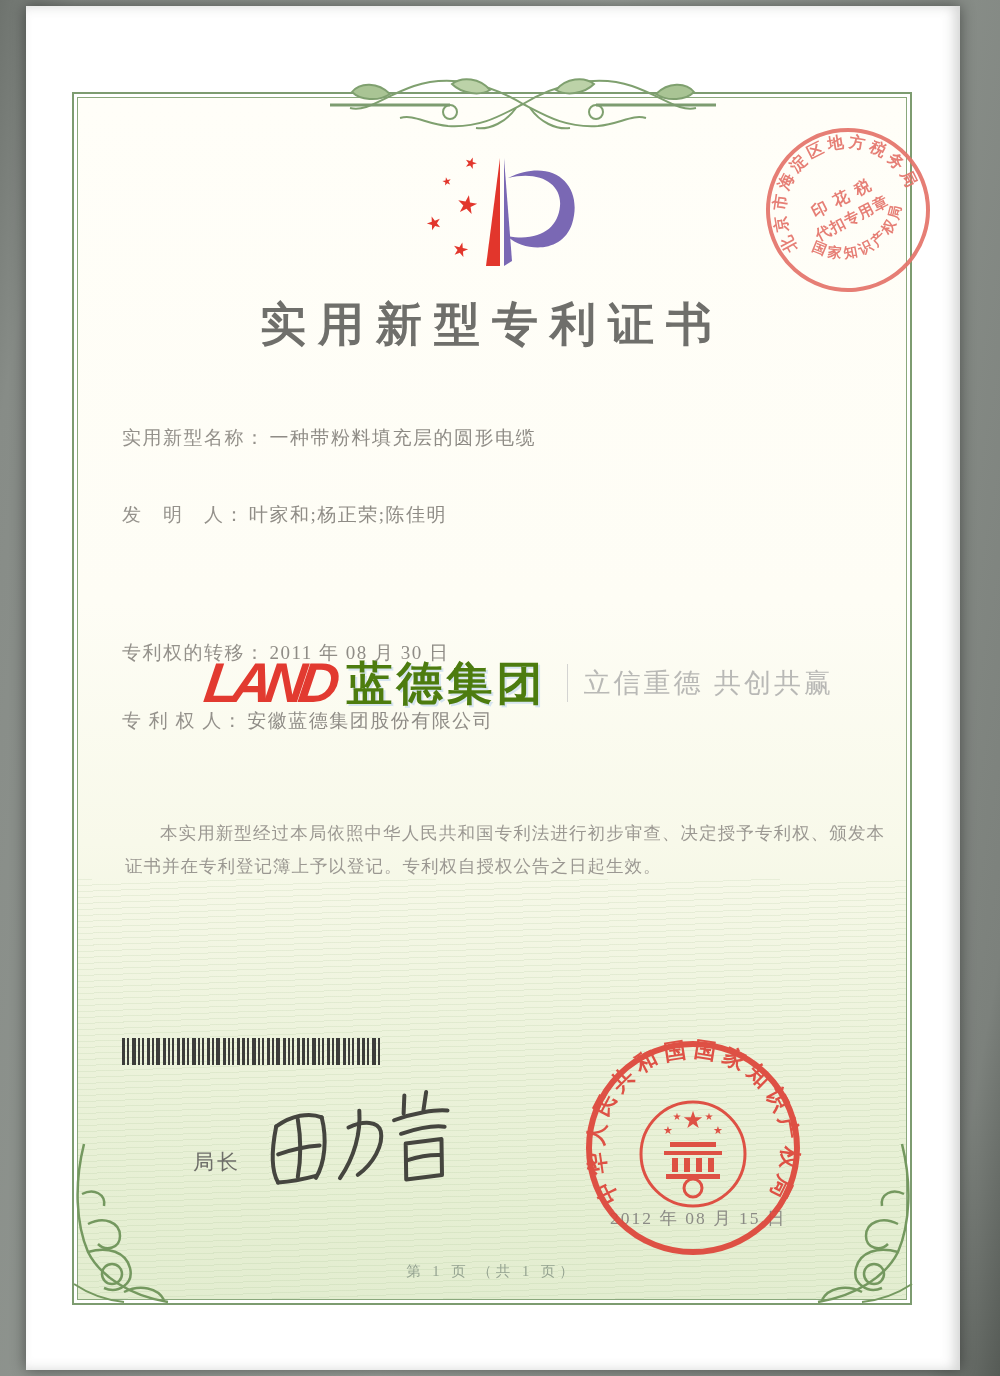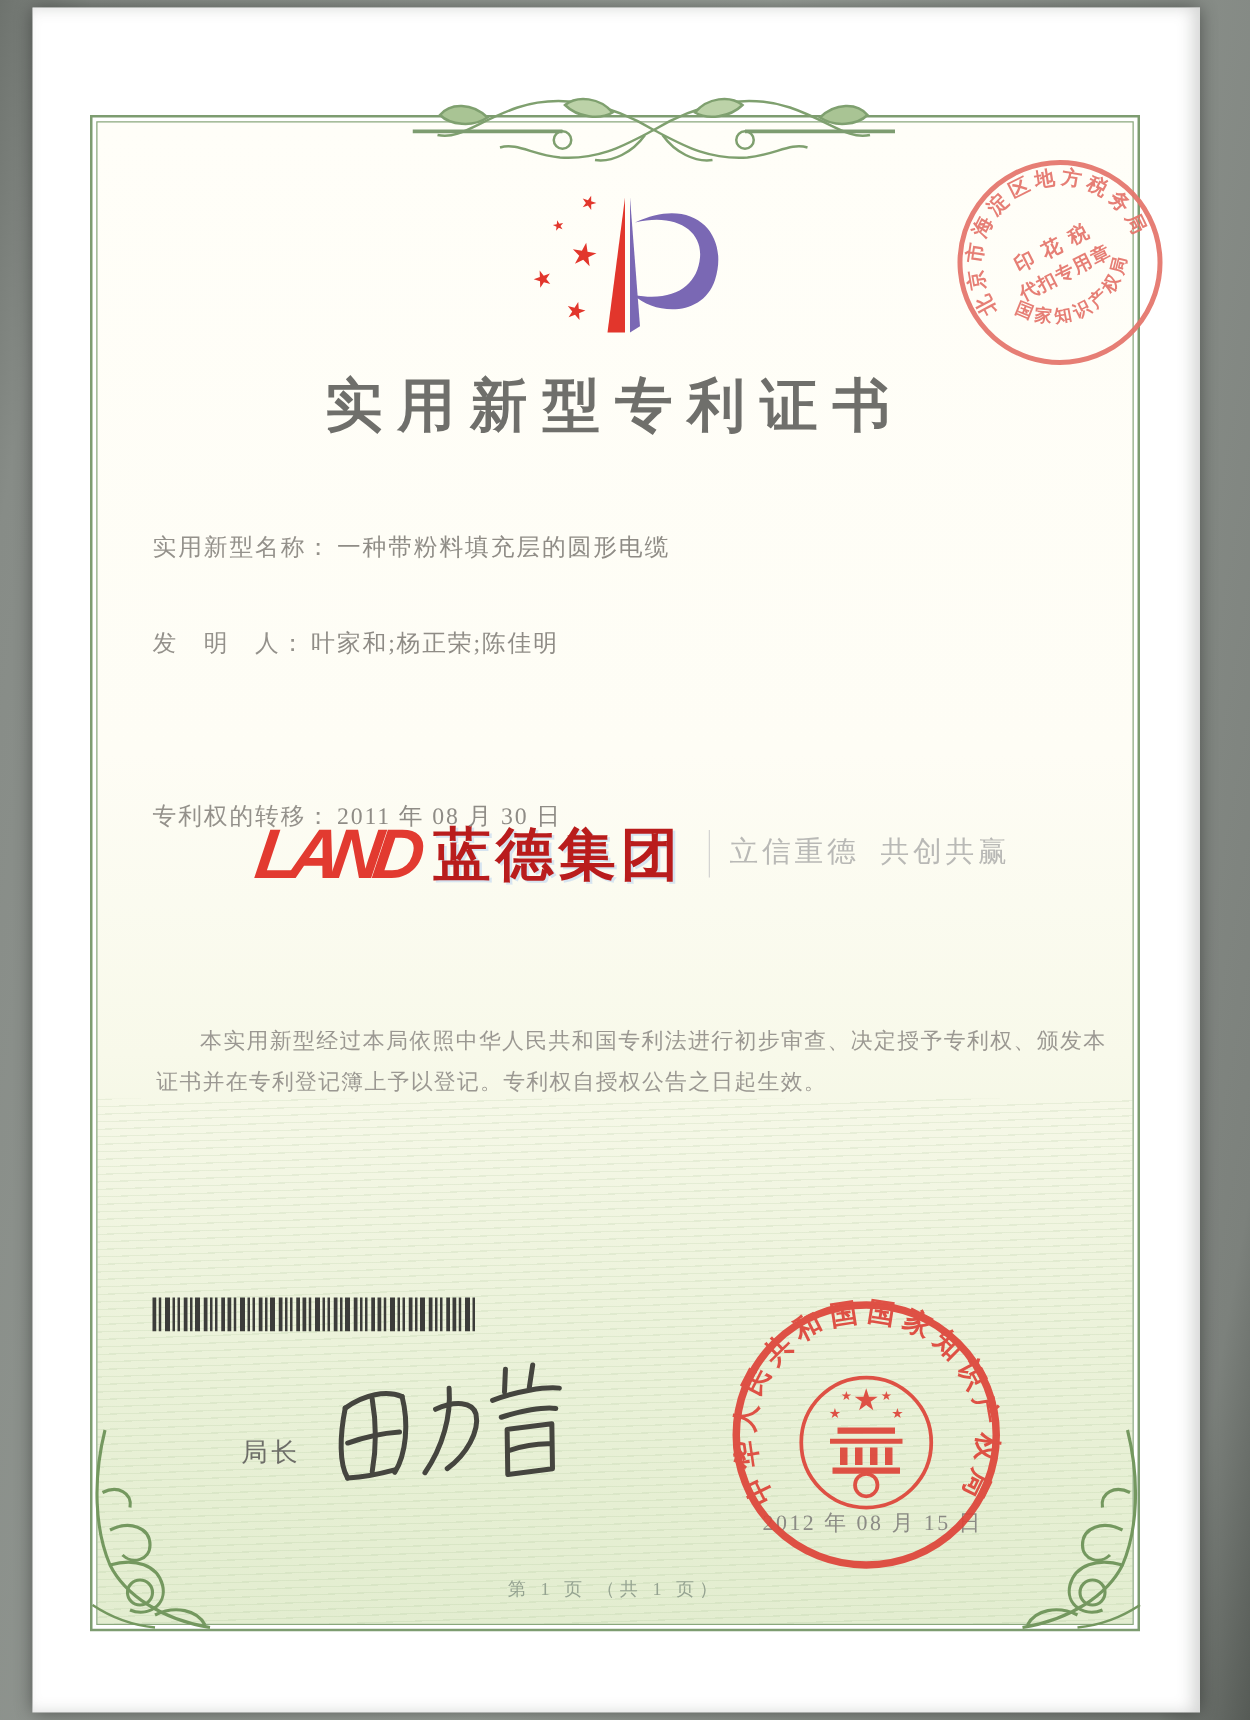--- a/index.html
+++ b/index.html
@@ -59,22 +59,22 @@
     font-weight:900;font-style:italic;font-size:56px;letter-spacing:-7px;
     transform:skewX(-8deg);line-height:1;margin-right:14px;
   }
   .wm-brand{
     font-family:"Liberation Sans","DejaVu Sans",sans-serif;
     font-weight:bold;font-size:46px;letter-spacing:4px;line-height:1;
     text-shadow:2px 2px 0 rgba(210,225,240,.9);
   }
   .wm-div{width:1px;height:38px;background:#d4d4d2;margin:0 16px 0 20px;}
   .wm-slogan{
-    font-family:Liberation Mono, monospace;
-    font-size:23px;letter-spacing:3px;line-height:1;
+    font-family:Liberation Sans, sans-serif;
+    font-size:27px;letter-spacing:3px;line-height:1;
   }
   
   .barcode{position:absolute;left:96px;top:1032px;height:27px;display:flex;align-items:stretch;z-index:3;}
   .barcode span{display:block;background:#3c3c3a;}
   
   .signer{position:absolute;left:167px;top:1142px;font-size:21px;color:#6d6d68;letter-spacing:3px;z-index:3;
     font-family:"Liberation Sans","DejaVu Sans",sans-serif;}
   .sig{position:absolute;left:224px;top:1078px;z-index:3;}
   
   .stamp-tr{position:absolute;left:722px;top:104px;width:200px;height:200px;z-index:4;opacity:.92;transform:rotate(-27deg);}
@@ -181,24 +181,27 @@
 
   <div class="row r1">
     <span class="lbl">发　明　人：</span><span class="val">叶家和;杨正荣;陈佳明</span>
   </div>
   <div class="row r0">
     <span class="lbl">实用新型名称：</span><span class="val">一种带粉料填充层的圆形电缆</span>
   </div>
   <div class="row r3">
     <span class="lbl">专利权的转移：</span><span class="val">2011 年 08 月 30 日</span>
   </div>
+  <div class="row r4">
+    <span class="lbl">专 利 权 人：</span><span class="val">安徽蓝德集团股份有限公司</span>
+  </div>
 
   <div class="watermark">
     <span class="wm-logo" style="color: rgb(226, 58, 48);">LAND</span>
-    <span class="wm-brand" style="color: #b91c1c;">蓝德集团</span>
+    <span class="wm-brand" style="color: #4d7c0f;">蓝德集团</span>
     <span class="wm-div"></span>
     <span class="wm-slogan" style="color: rgb(185, 185, 182);">立信重德  共创共赢</span>
   </div>
 
   <div class="paras">
     <p>本实用新型经过本局依照中华人民共和国专利法进行初步审查、决定授予专利权、颁发本证书并在专利登记簿上予以登记。专利权自授权公告之日起生效。</p>
   </div>
 
   <div class="barcode" id="barcode">
       <span style="width: 3px; margin-right: 2px;"></span>

